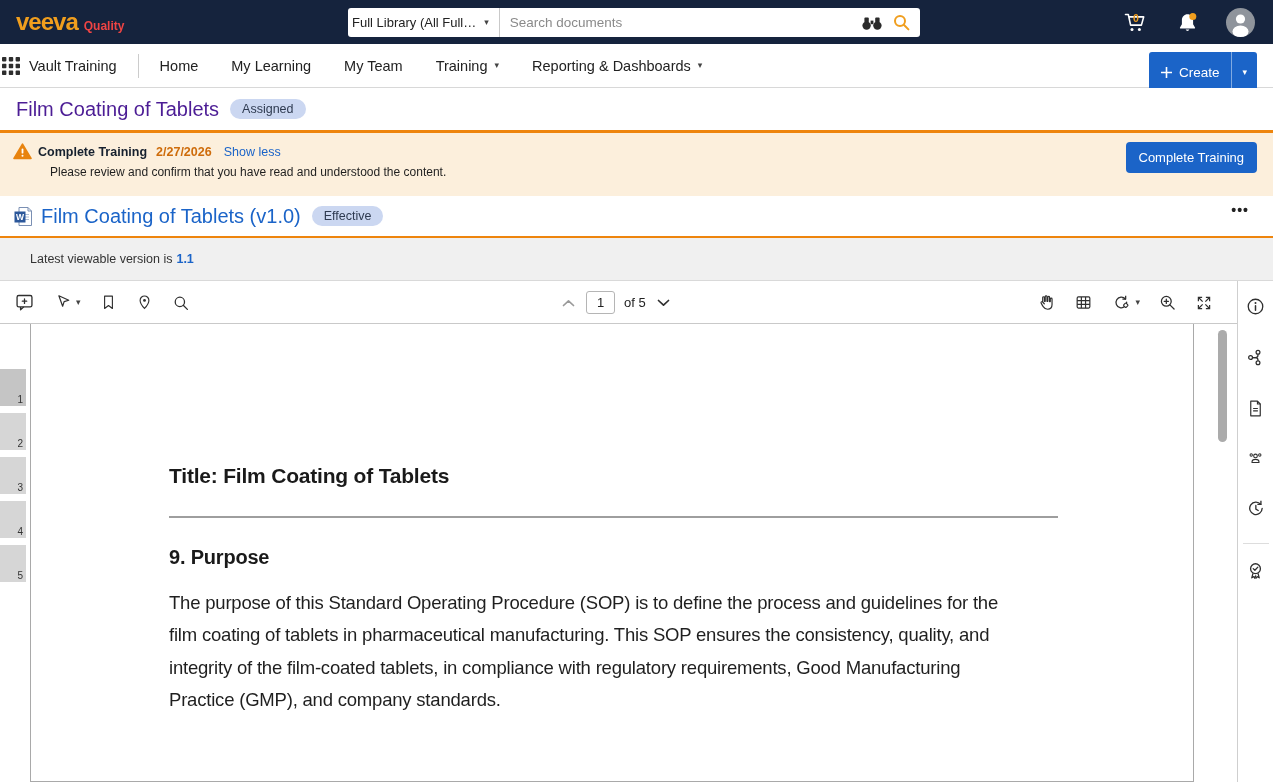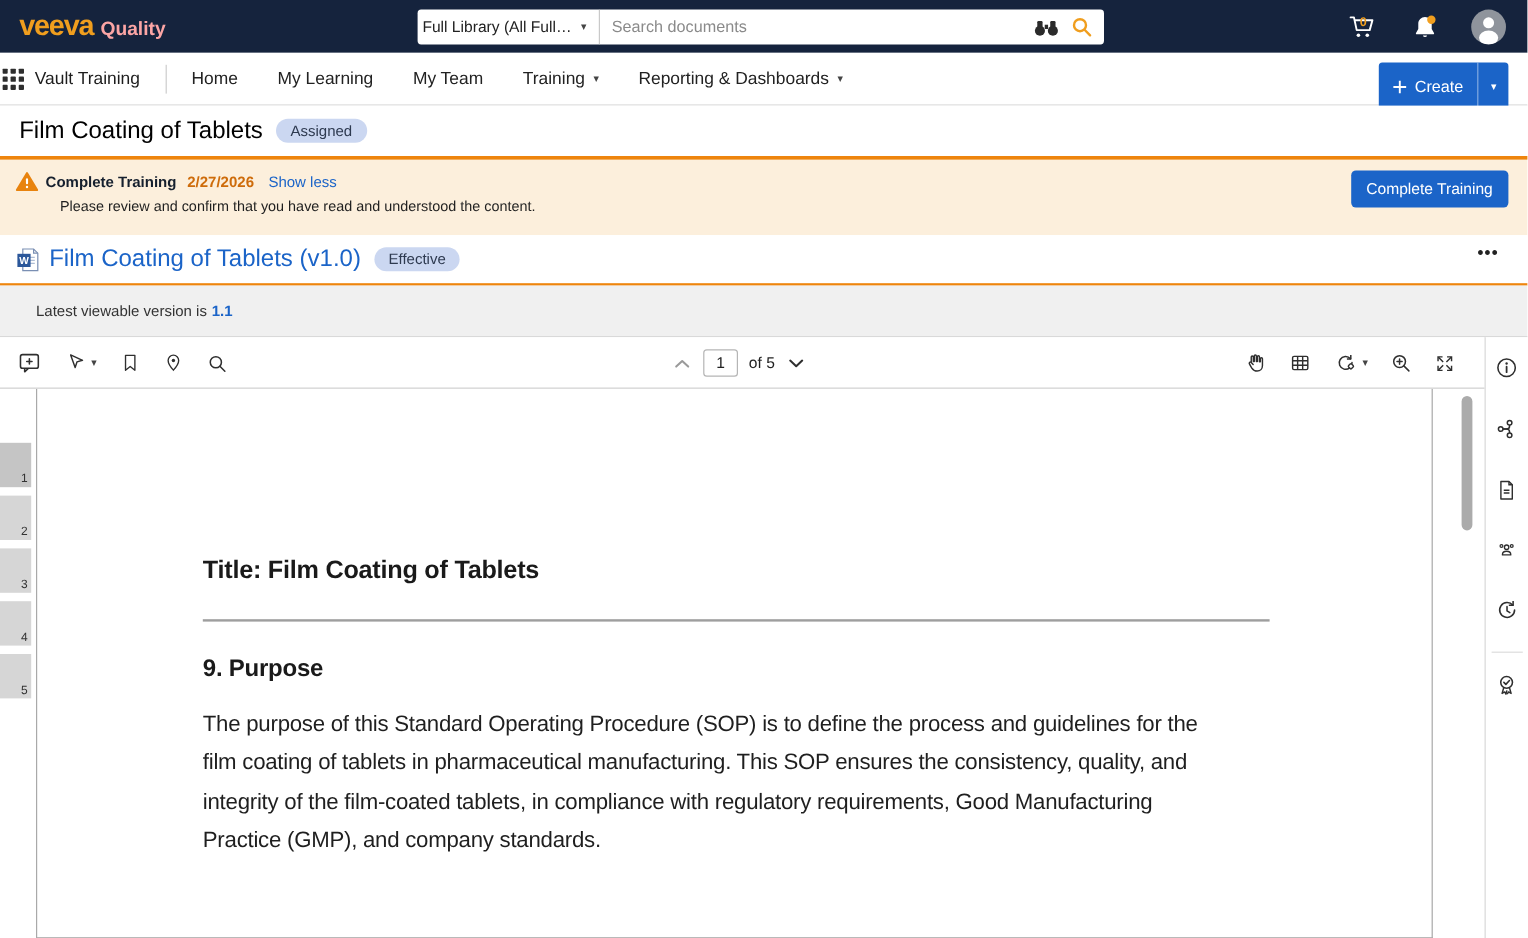--- a/index.html
+++ b/index.html
@@ -3,21 +3,21 @@
 <meta charset="utf-8">
 <style>
   * { margin:0; padding:0; box-sizing:border-box; }
   html,body { width:1273px; height:782px; font-family:"Liberation Sans", sans-serif; background:#fff; overflow:hidden; }
   .app { position:relative; width:1273px; height:782px; }
 
   
   .topbar { position:absolute; left:0; top:0; width:100%; height:44px; background:#15233D; display:flex; align-items:center; }
   .brand { display:flex; align-items:baseline; margin-left:16px; }
   .brand .veeva { color:#F09E1E; font-size:24px; font-weight:bold; letter-spacing:-1px; line-height:1; }
-  .brand .product { color:#fca5a5; font-size:16px; font-weight:bold; margin-left:6px; }
+  .brand .product { color:#ef4444; font-size:12px; font-weight:bold; margin-left:6px; }
   .searchbar { position:absolute; left:348px; top:8px; width:572px; height:29px; background:#fff; border-radius:3px; display:flex; align-items:center; overflow:hidden; }
   .search-scope { display:flex; align-items:center; gap:8px; padding:0 10px 0 4px; font-size:13px; color:#222; height:100%; cursor:pointer; white-space:nowrap; }
   .caret { font-size:9px; color:#444; line-height:1; }
   .search-divider { width:1px; height:29px; background:#c9c9c9; }
   .search-input { flex:1; border:none; outline:none; font-size:13.5px; padding:0 10px; color:#333; font-family:"Liberation Sans", sans-serif; }
   .search-input::placeholder { color:#8a8a8a; }
   .search-icons { display:flex; align-items:center; gap:10px; padding-right:10px; }
   .topbar-right { position:absolute; right:18px; top:0; height:44px; display:flex; align-items:center; gap:27px; }
   .icon-btn { background:none; border:none; cursor:pointer; display:inline-flex; align-items:center; justify-content:center; padding:0; }
   .avatar { width:29px; height:29px; border-radius:50%; background:#8F949C; overflow:hidden; display:inline-flex; align-items:center; justify-content:center; }
@@ -29,21 +29,21 @@
   .nav-vdivider { width:1px; height:24px; background:#ccc; margin:0 21px; }
   .nav-item { display:flex; align-items:center; gap:7px; font-size:14.5px; color:#222; text-decoration:none; margin-right:33px; cursor:pointer; }
   .create-btn { position:absolute; right:16px; top:8px; height:40px; display:flex; background:#1B64C8; border-radius:3px; color:#fff; overflow:hidden; }
   .create-main { display:flex; align-items:center; gap:7px; padding:0 12px; font-size:13.5px; cursor:pointer; }
   .create-split { width:1px; background:rgba(255,255,255,.45); }
   .create-caret { display:flex; align-items:center; padding:0 10px; cursor:pointer; }
   .create-caret .caret { color:#fff; }
 
   
   .titlebar { position:absolute; left:0; top:88px; width:100%; height:42px; background:#fff; display:flex; align-items:center; padding-left:16px; }
-  .page-title { font-size:20px; font-weight:500; color:#000000; }
+  .page-title { font-size:20px; font-weight:500; color:#4c1d95; }
   .pill { background:#CBD7F1; color:#2E3A50; font-size:12.5px; border-radius:11px; padding:3px 12px; margin-left:11px; white-space:nowrap; }
 
   
   .banner { position:absolute; left:0; top:130px; width:100%; height:66px; background:#FCEFDC; border-top:3px solid #EE850D; }
   .banner-icon { position:absolute; left:13px; top:10px; }
   .banner-row1 { position:absolute; left:38px; top:12px; display:flex; align-items:baseline; gap:9px; font-size:12.5px; }
   .banner-title { font-weight:bold; color:#16202E; }
   .banner-date { font-weight:bold; color:#CE6C0B; }
   .banner-toggle { color:#1B64C8; text-decoration:none; cursor:pointer; margin-left:3px; }
   .banner-msg { position:absolute; left:50px; top:32px; font-size:12px; color:#1f1f1f; }

